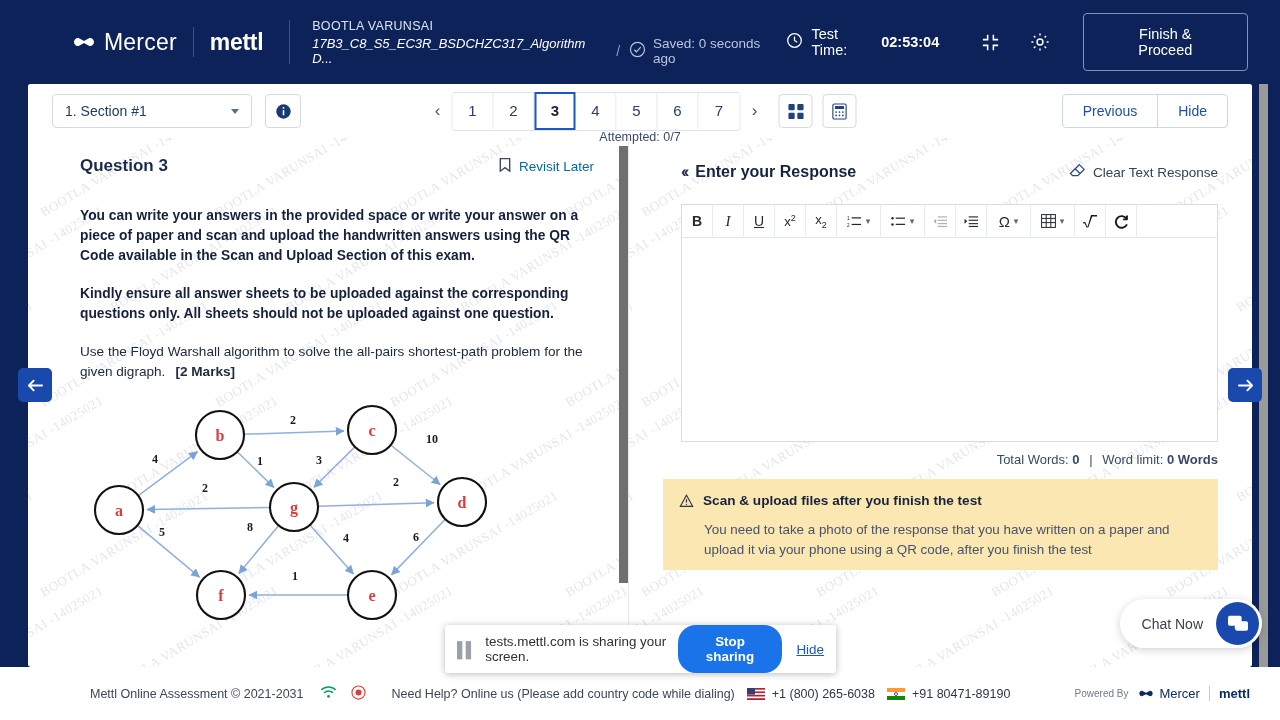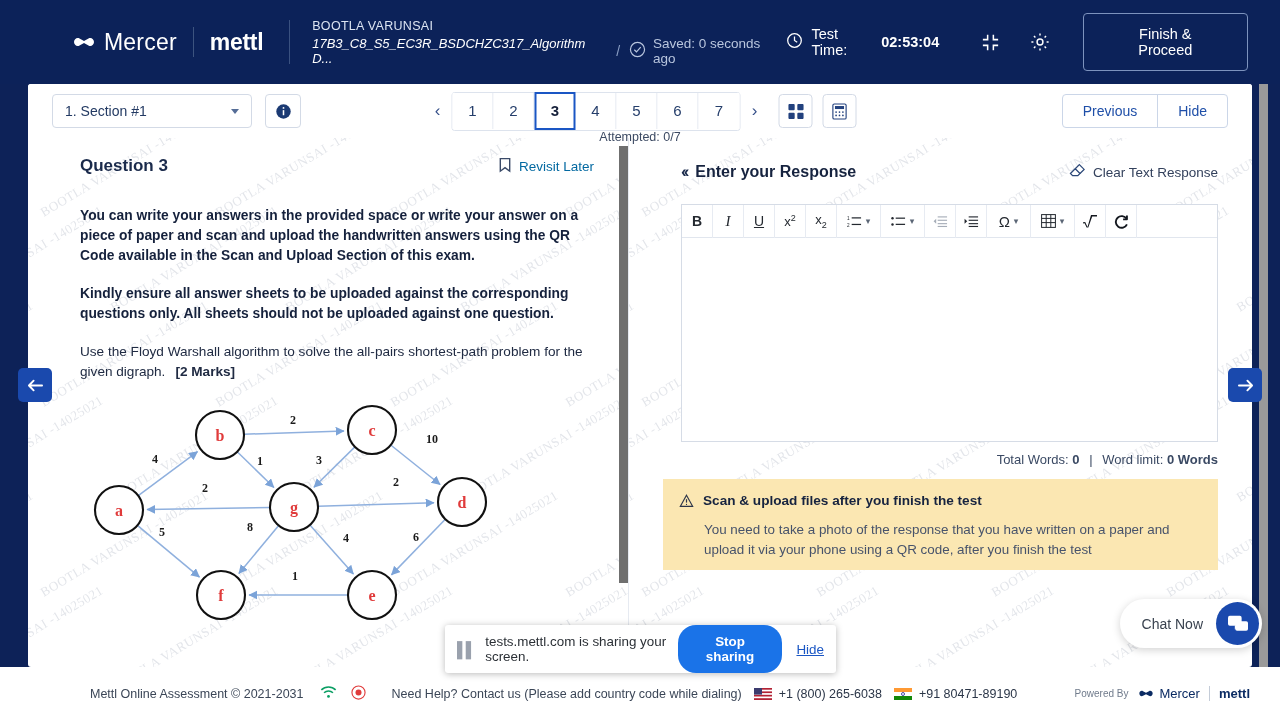--- a/index.html
+++ b/index.html
@@ -577,21 +577,21 @@
           <path d="M4.2 7.3a7 7 0 0 1 9.6 0"></path>
           <circle cx="9" cy="11.2" r="1.5" fill="#0a9e63" stroke="none"></circle>
         </svg>
     </span>
     <span class="rec">
       <svg width="15" height="15" viewBox="0 0 16 16">
           <circle cx="8" cy="8" r="7" fill="none" stroke="#e03b3b" stroke-width="1.2"></circle>
           <circle cx="8" cy="8" r="3.2" fill="#e03b3b"></circle>
         </svg>
     </span>
-    <span class="needhelp">Need Help? Contact us (Please add country code while dialing)</span>
+    <span class="needhelp">Need Help? Online us (Please add country code while dialing)</span>
     <span class="flag">
       <svg width="18" height="12" viewBox="0 0 18 12">
           <rect width="18" height="12" fill="#b22234"></rect>
           <rect y="1.7" width="18" height="1.7" fill="#fff"></rect>
           <rect y="5.1" width="18" height="1.7" fill="#fff"></rect>
           <rect y="8.5" width="18" height="1.7" fill="#fff"></rect>
           <rect width="8" height="6.6" fill="#3c3b6e"></rect>
         </svg>
     </span>
     <span class="phone">+1 (800) 265-6038</span>

